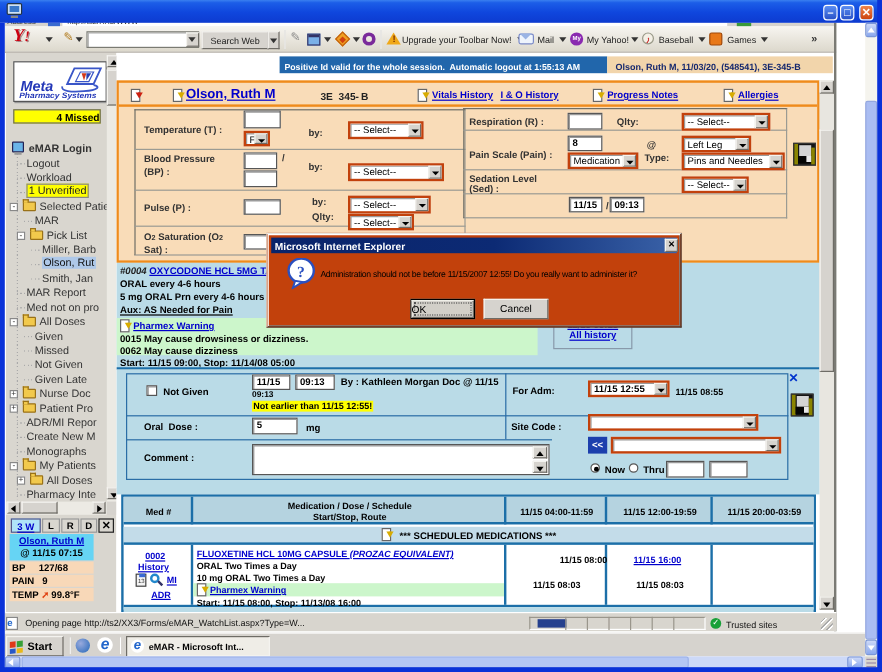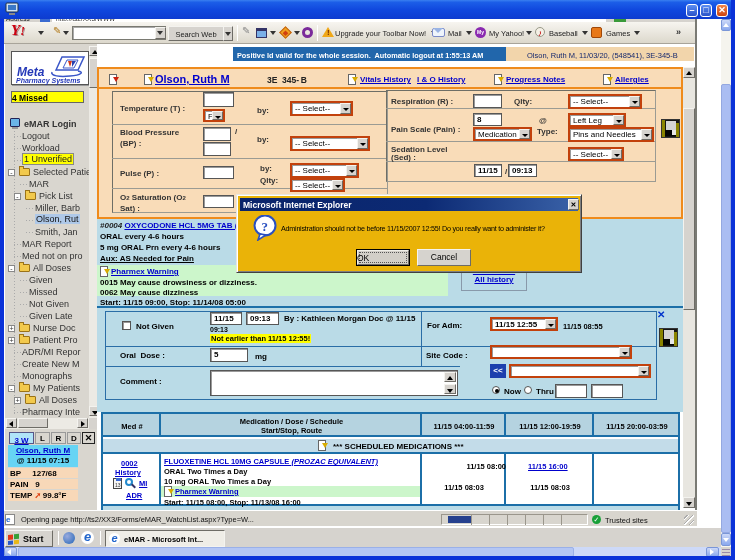--- a/index.html
+++ b/index.html
@@ -125,21 +125,21 @@
           <path d="M44 18 L50 5 L72 5 L66 18 Z"></path>
           <path d="M40 20 C38 24,48 25,58 24 C70 23,72 20,66 19"></path>
         </g>
         <path d="M55 8 L66 8 L62 16 L51 16 Z" fill="#fff" stroke="#3a56c8"></path>
         <path d="M56 9 L60 9 L58 15 Z" fill="#d43818"></path>
         <path d="M60 9 L64 9 L60 15 Z" fill="#2840b0"></path>
         <text x="5" y="24" font-size="12" font-weight="bold" font-style="italic" fill="#2438b8" font-family="Liberation Sans">Meta</text>
       </svg>
       <div class="abs" style="left:4px;top:25px;font-size:6.5px;font-weight:bold;font-style:italic;color:#2438b8;white-space:nowrap;transform:scaleX(1.08);transform-origin:0 0">Pharmacy Systems</div>
     </div>
-    <div class="abs" style="left:6px;top:47px;width:73px;height:12px;background:#ffff00;border:1px solid #666;text-align:left;font-size:8.5px;font-weight:bold;padding-top:1px">4 Missed</div>
+    <div class="abs" style="left:6px;top:47px;width:73px;height:12px;background:#ffff00;border:1px solid #666;text-align:right;font-size:8.5px;font-weight:bold;padding-top:1px">4 Missed</div>
 
     <div class="abs" style="left:84px;top:2px;width:9px;height:382px;background:#eceae4"></div>
     <div class="gbtn sbup" style="left:84px;top:2px;width:9px;height:10px"></div>
     <div class="gbtn sbdn" style="left:84px;top:362px;width:9px;height:10px"></div>
     <div class="abs" style="left:84px;top:14px;width:9px;height:30px;background:#d6d3ce;border:1px solid;border-color:#f4f3ef #6e6c66 #6e6c66 #f4f3ef"></div>
 
     <div id="tree" class="abs" style="left:0;top:70px;width:84px;height:304px;font-size:9px;color:#222;overflow:hidden">
       <div class="abs" style="left:9px;top:14px;width:1px;height:288px;background:repeating-linear-gradient(#aaa 0 1px,transparent 1px 3px)"></div>
       <div class="abs" style="left:5px;top:4px;width:10px;height:9px;background:#6ab4e8;border:1px solid #225;border-radius:1px"></div>
       <div class="abs" style="left:7px;top:13px;width:6px;height:2px;background:#999"></div>
@@ -223,21 +223,21 @@
       <a class="lnk abs" style="font-size:8px;left:0;top:1px;width:70px">Olson, Ruth M</a>
       <div class="b abs" style="font-size:8px;color:#000;left:0;top:11px;width:70px">@ 11/15 07:15</div>
     </div>
     <div class="abs b" style="left:3px;top:424px;width:70px;height:10px;background:#f8d8b8;font-size:8px;padding:1px 2px 0">BP&nbsp;&nbsp;&nbsp;&nbsp;&nbsp;127/68</div>
     <div class="abs b" style="left:3px;top:435px;width:70px;height:10px;background:#f8d8b8;font-size:8px;padding:1px 2px 0">PAIN&nbsp;&nbsp;&nbsp;9</div>
     <div class="abs b" style="left:3px;top:446px;width:70px;height:11px;background:#f8d8b8;font-size:8px;padding:1px 2px 0">TEMP&nbsp;<span style="color:#e04010">➚</span> 99.8°F</div>
   </div>
   <div class="abs" id="main">
 
     <div class="abs" style="left:136px;top:3px;width:273px;height:14px;background:#2166ab;color:#fff;font-size:7.3px;font-weight:bold;padding:4px 0 0 4px;white-space:nowrap">Positive Id valid for the whole session.&nbsp; Automatic logout at 1:55:13 AM</div>
-    <div class="abs" style="left:409px;top:3px;width:188px;height:14px;background:#f2d5ab;color:#15286e;font-size:7.5px;font-weight:normal;padding:4px 0 0 21px;white-space:nowrap">Olson, Ruth M, 11/03/20, (548541), 3E-345-B</div>
+    <div class="abs" style="left:409px;top:3px;width:188px;height:14px;background:#f2d5ab;color:#15286e;font-size:7.5px;font-weight:bold;padding:4px 0 0 7px;white-space:nowrap">Olson, Ruth M, 11/03/20, (548541), 3E-345-B</div>
 
     <div class="abs" id="obox" style="left:0px;top:23px;width:586px;height:152px;background:#f9dcb8;border:2px solid #ef8b1c">
 
       <div class="abs" style="left:0;top:0;width:582px;height:20px;border-bottom:2px solid #ef8b1c"></div>
       <span class="abs icon-doc" style="left:10px;top:5px"></span>
       <span class="abs icon-doc y" style="left:45px;top:5px"></span>
       <a class="abs lnk" style="left:56px;top:4px;font-size:11px">Olson, Ruth M</a>
       <span class="abs b" style="left:168px;top:6px;font-size:8.5px;color:#222">3E&nbsp; 345- B</span>
       <span class="abs icon-doc y" style="left:249px;top:5px"></span>
       <a class="abs lnk" style="left:261px;top:6px;font-size:8px">Vitals History</a>
@@ -485,21 +485,21 @@
   <div class="abs" style="left:706px;top:2px;border:3px solid transparent;border-left:4px solid #fff"></div>
 </div>
 <div class="abs" style="left:721px;top:547px;width:10px;height:10px;background:#d8d5ce">
   <div class="abs" style="left:1px;top:2px;width:8px;height:1px;background:#9a8aa8"></div>
   <div class="abs" style="left:1px;top:5px;width:8px;height:1px;background:#9a8aa8"></div>
   <div class="abs" style="left:1px;top:8px;width:8px;height:1px;background:#9a8aa8"></div>
 </div>
 <div class="abs" id="bl"></div>
 <div class="abs" id="br"></div>
 <div class="abs" id="bb"></div>
-<div class="abs" id="dlg" style="left:236px;top:194px;width:346px;height:79px;background:#eab308;border:1px solid;border-color:#e8e6e0 #404040 #404040 #e8e6e0;box-shadow:inset 1px 1px 0 #fff,inset -1px -1px 0 #808080">
+<div class="abs" id="dlg" style="left:222px;top:194px;width:346px;height:79px;background:#c2410c;border:1px solid;border-color:#e8e6e0 #404040 #404040 #e8e6e0;box-shadow:inset 1px 1px 0 #fff,inset -1px -1px 0 #808080">
   <div class="abs" style="left:3px;top:3px;right:3px;height:13px;background:linear-gradient(90deg,#0a246a 0%,#0c2a74 55%,#3a62a8 100%);color:#fff;font-size:8.5px;font-weight:bold;padding:2px 0 0 3px">Microsoft Internet Explorer</div>
   <div class="gbtn" style="left:331px;top:4px;width:11px;height:11px;font-size:7px;font-weight:bold;text-align:center;line-height:9px;color:#000">✕</div>
   <svg class="abs" style="left:16px;top:20px" width="25" height="26" viewBox="0 0 25 26">
     <ellipse cx="12" cy="10.5" rx="10.5" ry="10" fill="#fff" stroke="#2a50c0" stroke-width="2"></ellipse>
     <path d="M7 19 L5 25 L13 20 Z" fill="#fff" stroke="#2a50c0" stroke-width="1.6"></path>
     <text x="8.5" y="15.5" font-size="13" font-weight="bold" fill="#2a50c0" font-family="Liberation Serif">?</text>
   </svg>
   <div class="abs" style="left:44px;top:29px;font-size:7.2px;letter-spacing:-0.25px;color:#000;white-space:nowrap">Administration should not be before 11/15/2007 12:55! Do you really want to administer it?</div>
   <div class="abs" style="left:119px;top:54px;width:54px;height:17px;background:#d2cfc8;border:1px solid #000">
     <div class="abs" style="left:0;top:0;right:0;bottom:0;border:1px solid;border-color:#f0efe8 #6e6c66 #6e6c66 #f0efe8"></div>

